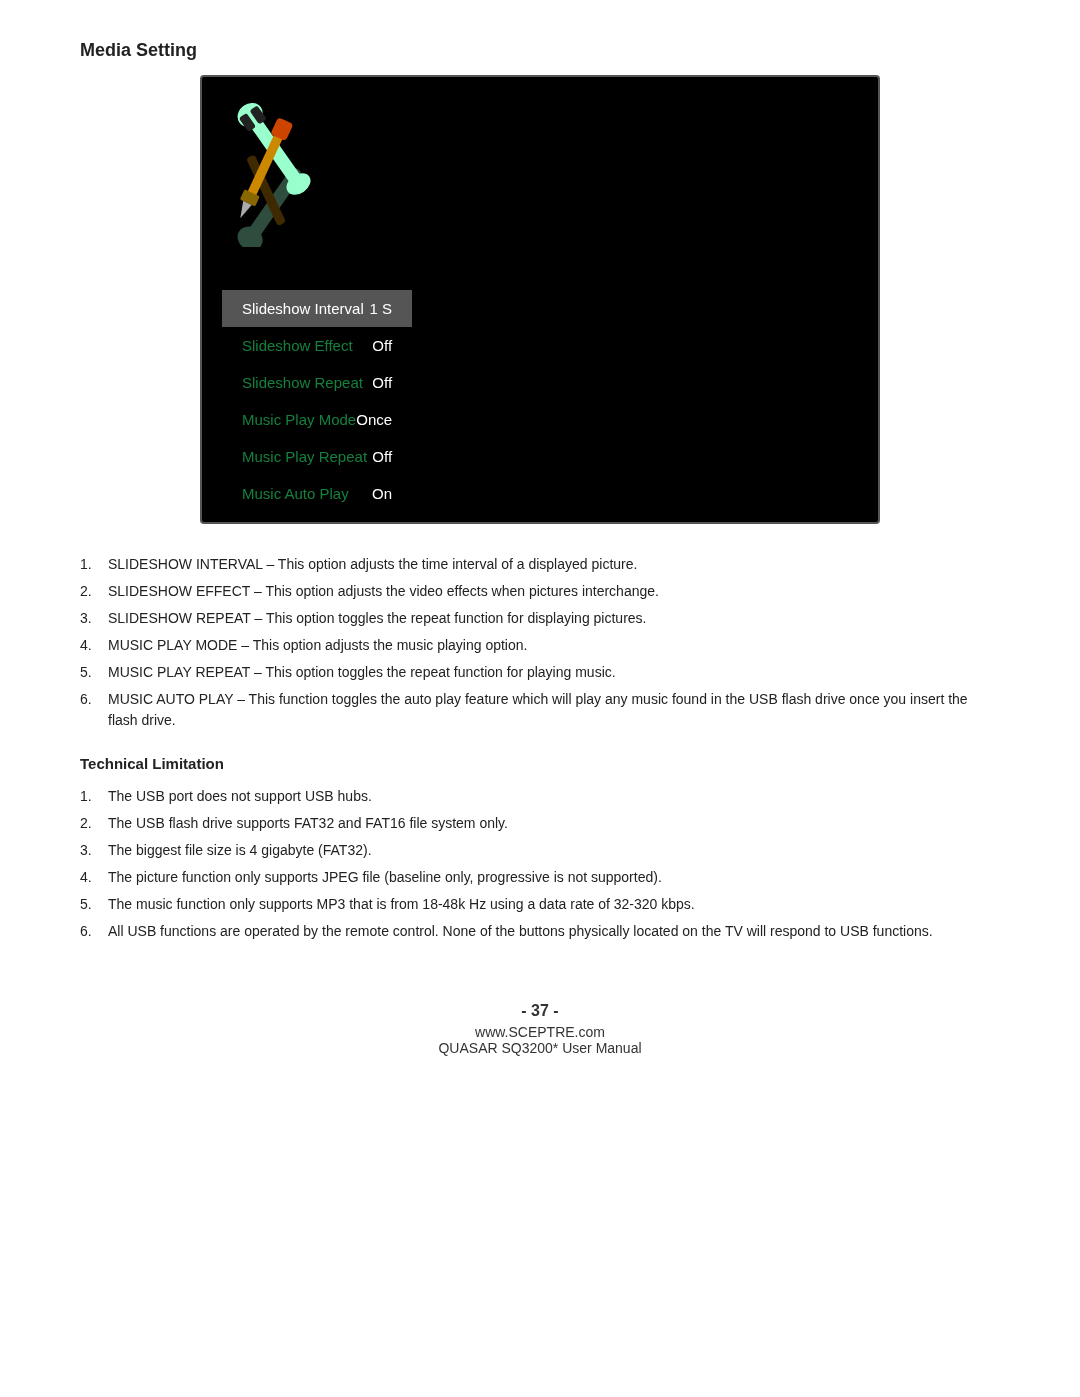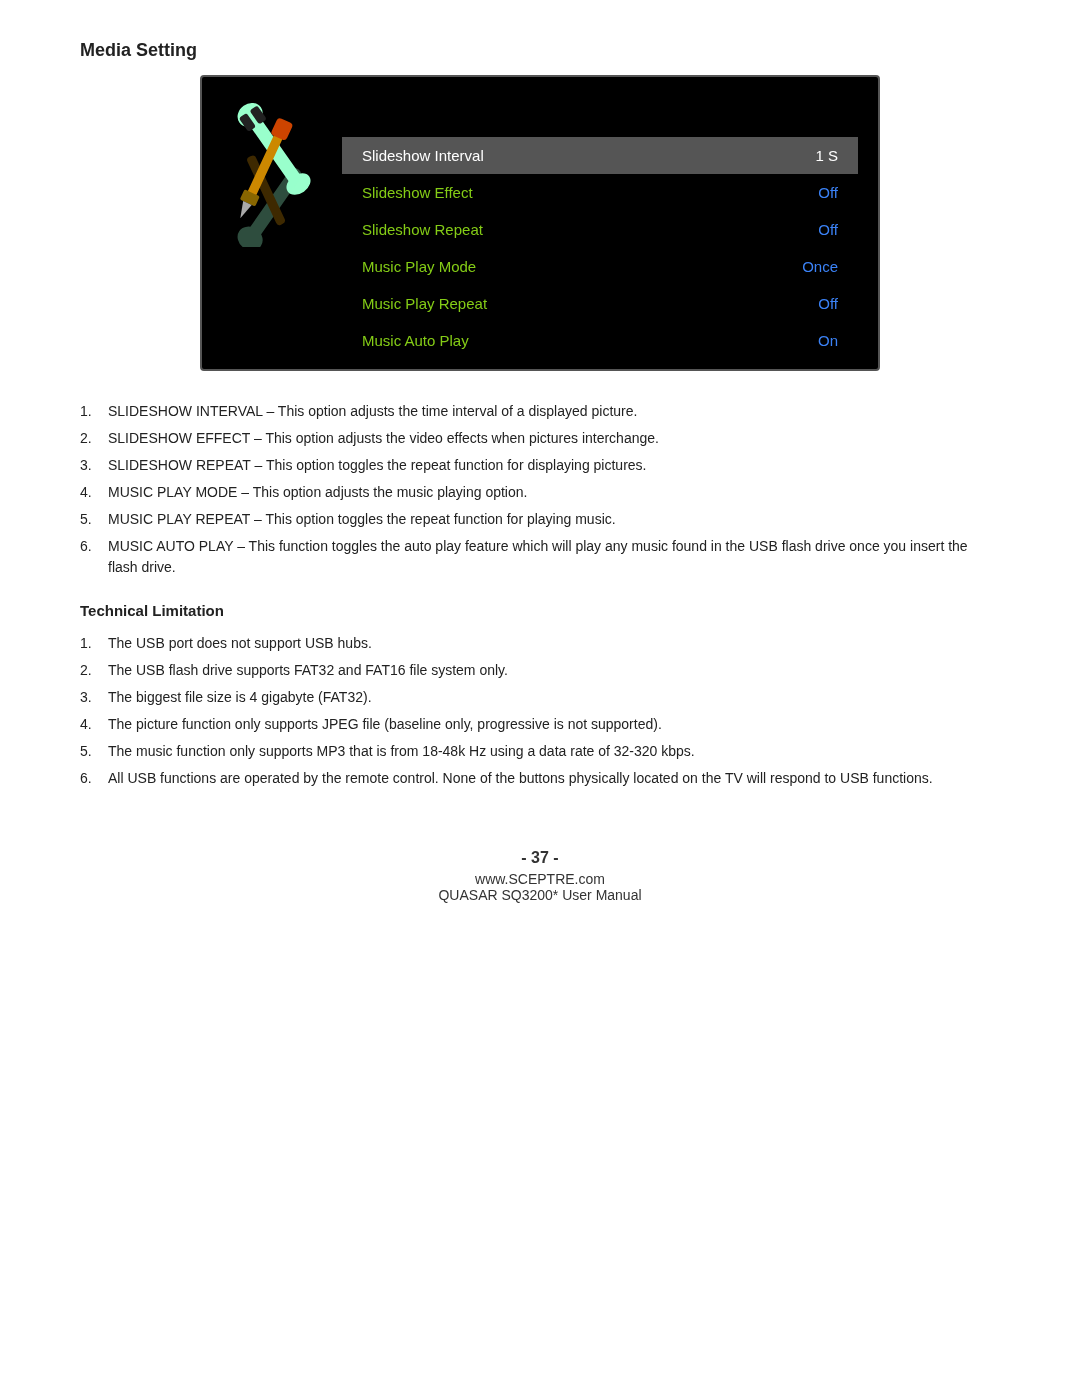--- a/index.html
+++ b/index.html
@@ -28,20 +28,21 @@
       border-radius: 4px;
       overflow: hidden;
       position: relative;
     }
 
     .tv-top {
       display: flex;
       align-items: flex-start;
       padding: 20px 20px 10px 20px;
       min-height: 200px;
+      flex-direction: column;
     }
 
     
     .tools-icon {
       width: 120px;
       flex-shrink: 0;
     }
 
     .tools-svg {
       width: 110px;
@@ -62,29 +63,29 @@
       color: #ccc;
       font-size: 15px;
     }
 
     .menu-row.selected {
       background: #555;
       color: #fff;
     }
 
     .menu-row .label {
-      color: #84cc16;
+      color: #15803d;
     }
 
     .menu-row.selected .label {
       color: #fff;
     }
 
     .menu-row .value {
-      color: #3b82f6;
+      color: #ffffff;
     }
 
     .menu-row.selected .value {
       color: #fff;
     }
 
     
     .numbered-list {
       margin: 0 0 24px 0;
       padding-left: 0;

